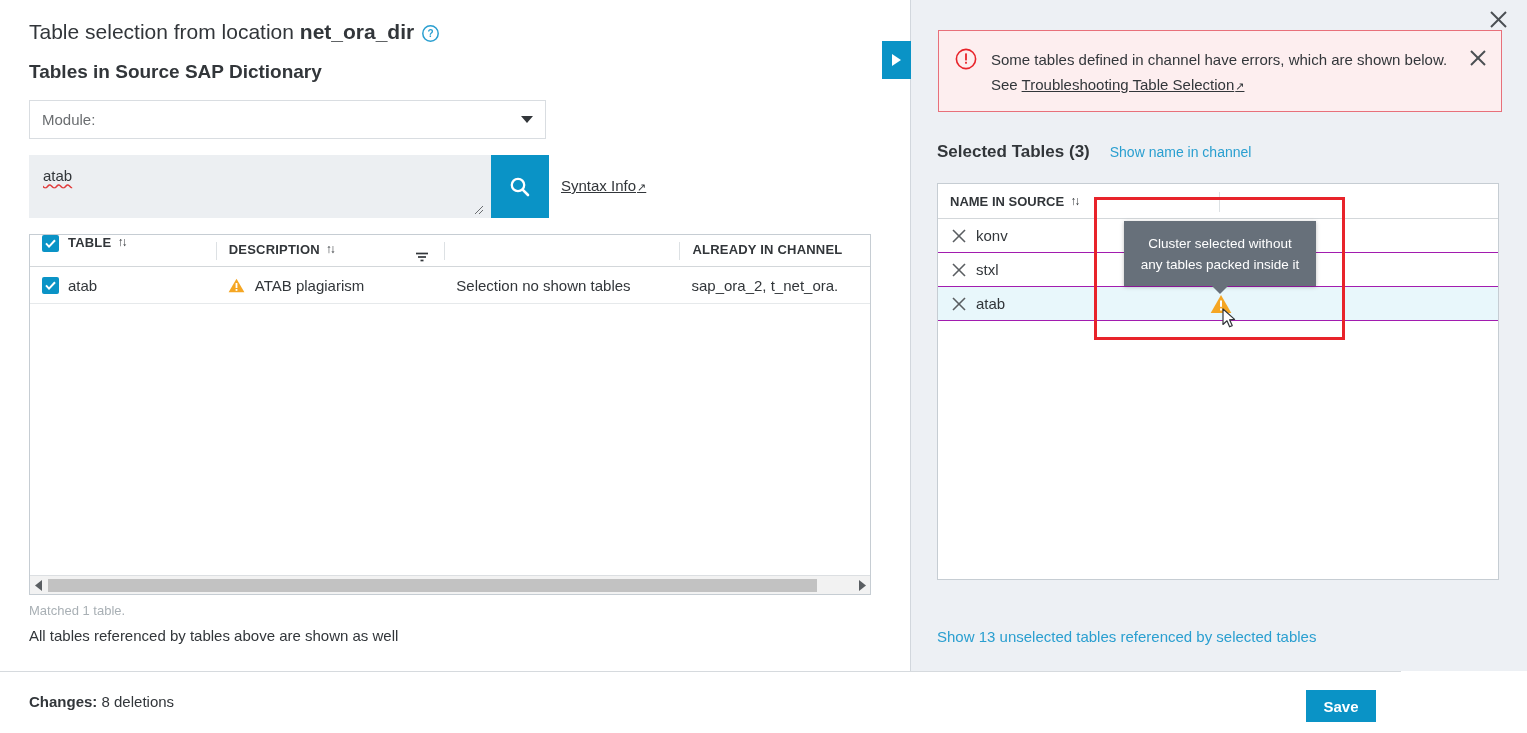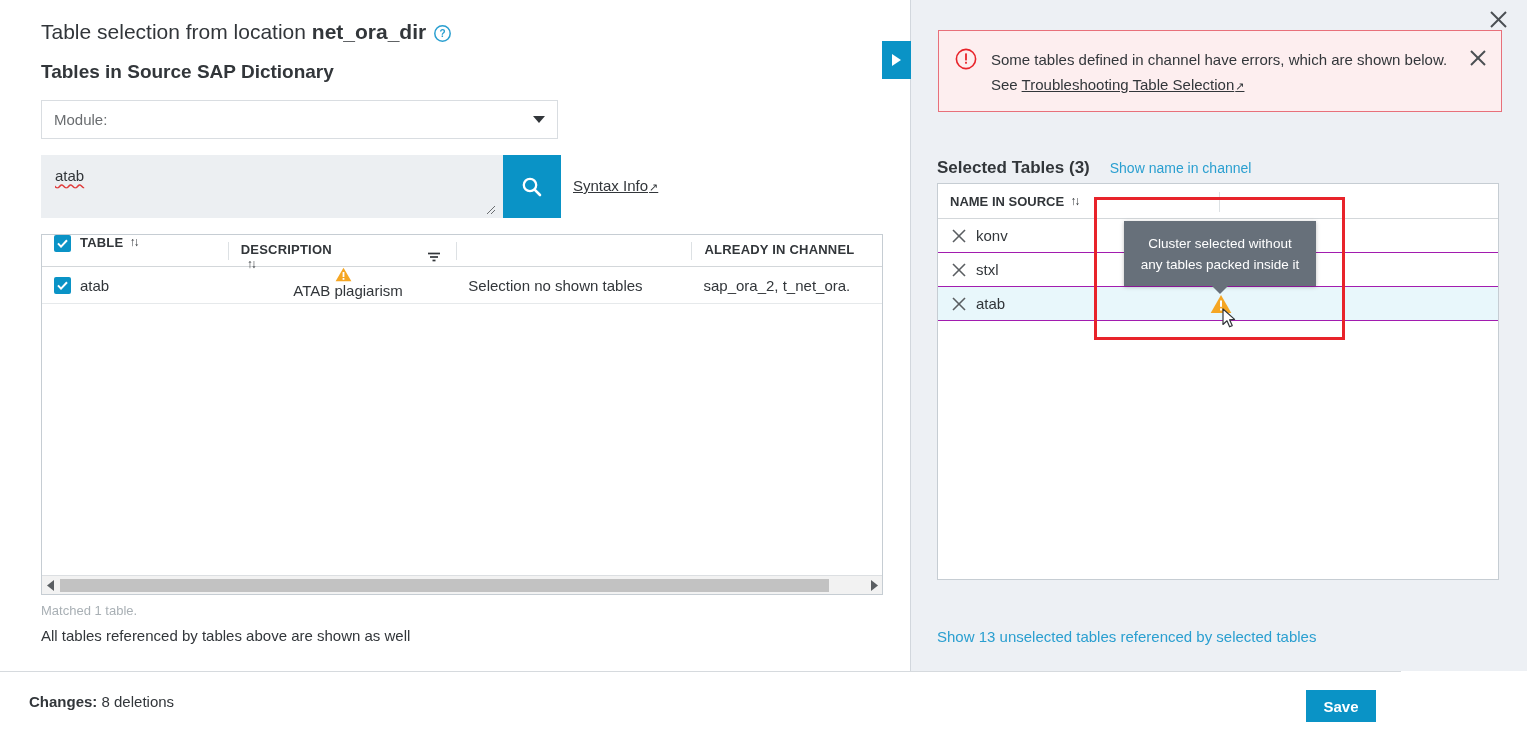--- a/index.html
+++ b/index.html
@@ -6,21 +6,21 @@
   html, body {
     width: 1527px; height: 733px;
     font-family: "Liberation Sans", sans-serif;
     background: #ffffff;
     overflow: hidden;
   }
   #app { position: relative; width: 1527px; height: 733px; }
 
   
   .left-pane {
-    position: absolute; left: 12px; top: 0;
+    position: absolute; left: 0; top: 0;
     width: 732px; height: 671px;
     background: #ffffff;
   }
   .page-title {
     position: absolute; left: 29px; top: 20px;
     font-size: 21px; color: #32363a; font-weight: 400;
     white-space: nowrap;
   }
   .page-title b { font-weight: 700; }
   .help-icon {
@@ -96,21 +96,21 @@
   }
   .tbl-head {
     display: flex; height: 32px; align-items: center;
     border-bottom: 1px solid #d3d7da;
     font-size: 13px; font-weight: 700; color: #32363a;
     letter-spacing: .2px;
   }
   .th { display: flex; align-items: flex-start; height: 32px; padding-left: 12px; }
   .th-sep { border-left: 1px solid #dde1e4; height: 18px; }
   .col-table { width: 195px; }
-  .col-desc  { width: 240px; position: relative; flex-direction: column; }
+  .col-desc  { width: 240px; position: relative; }
   .col-cont  { width: 247px; }
   .col-chan  { width: 200px; }
   .sort-ico { margin-left: 6px; font-size: 12px; letter-spacing: -2px; }
   .filter-ico { position: absolute; right: 14px; top: 8px; }
 
   .tbl-row {
     display: flex; height: 37px; align-items: center;
     border-bottom: 1px solid #e6e9eb;
     font-size: 15px; color: #32363a;
   }
@@ -181,21 +181,21 @@
   .err-icon { flex-shrink: 0; margin-top: 1px; }
   .err-txt {
     flex: 1; margin-left: 14px;
     font-size: 15px; color: #32363a; line-height: 25px;
   }
   .err-txt a { color: #32363a; text-decoration: underline; cursor: pointer; }
   .err-close {
     flex-shrink: 0; margin-left: 6px; margin-top: 2px; cursor: pointer;
   }
   .sel-hdr {
-    position: absolute; left: 937px; top: 158px;
+    position: absolute; left: 937px; top: 142px;
     display: flex; align-items: baseline;
   }
   .sel-title { font-size: 17px; font-weight: 700; color: #32363a; }
   .sel-link { margin-left: 20px; font-size: 14px; color: #2a9fd0; cursor: pointer; }
 
   .sel-tbl {
     position: absolute; left: 937px; top: 183px;
     width: 562px; height: 397px;
     background: #fff; border: 1px solid #c6cdd3;
     overflow: hidden;

